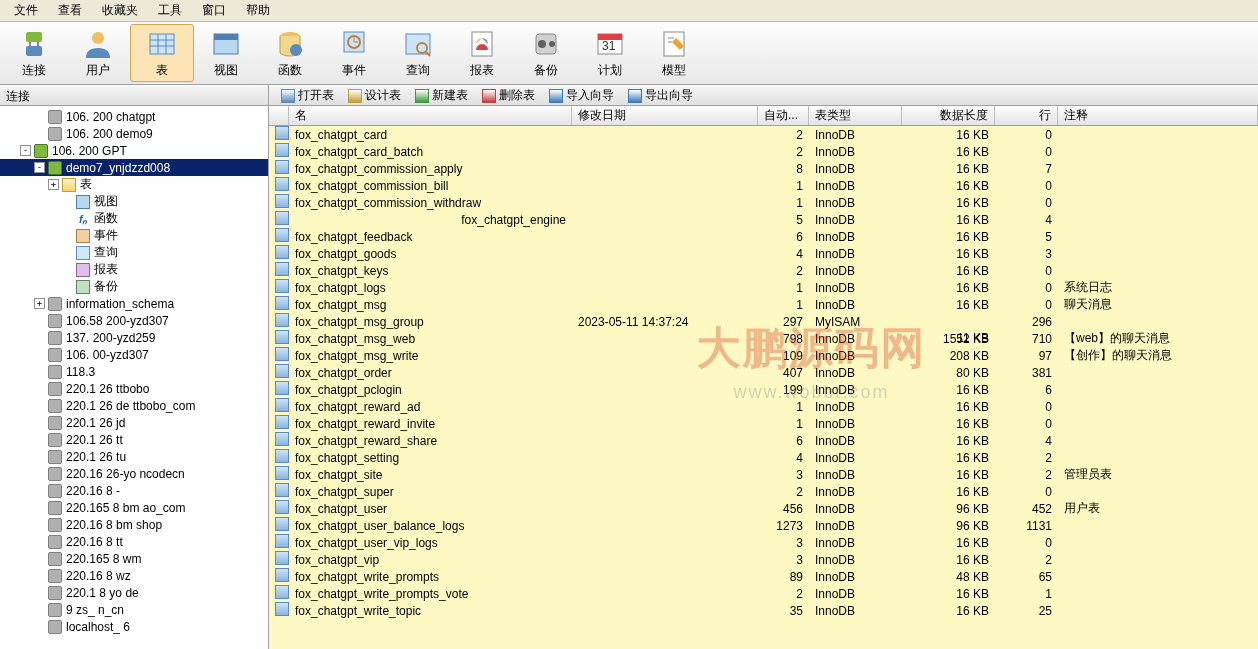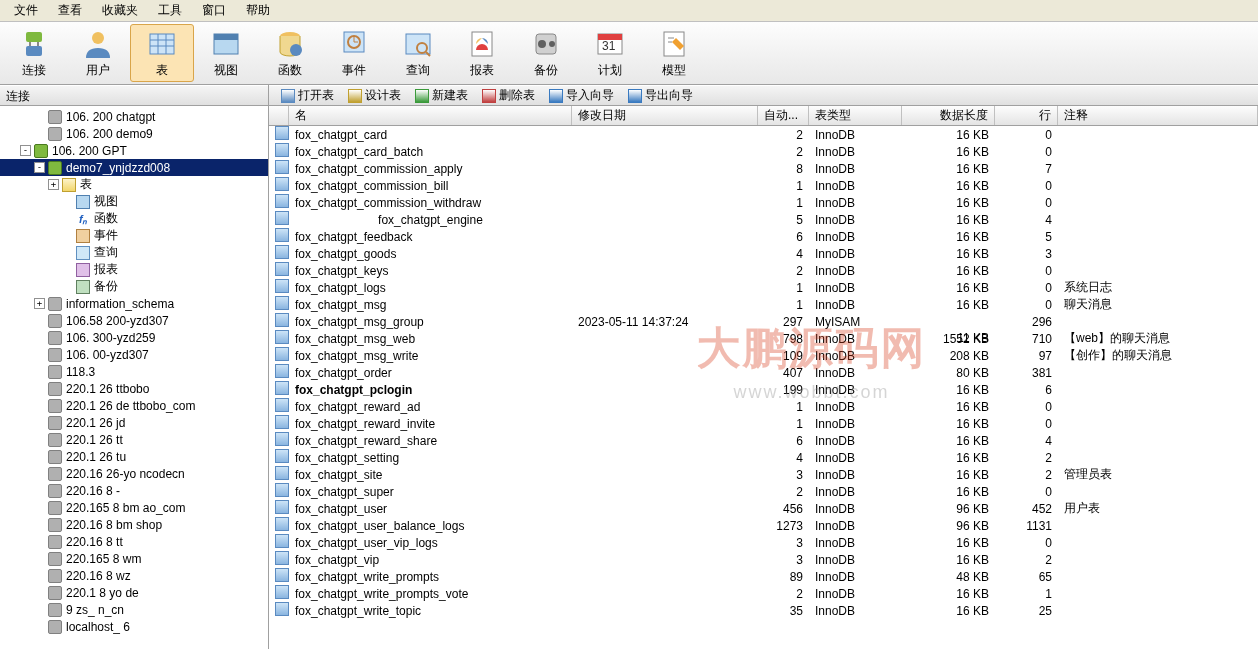--- a/index.html
+++ b/index.html
@@ -22,21 +22,21 @@
 .ico-db { width:14px; height:14px; background:#7fb93f; border-radius:2px; display:inline-block; margin-right:4px; border:1px solid #4a7a1f;}
 .ico-db.off { background:#b0b0b0; border-color:#808080;}
 .ico-tbl { width:14px; height:14px; background:linear-gradient(#cde4f7,#8ab5e0); border:1px solid #5a8ac0; display:inline-block; margin-right:4px;}
 .ico-tbl-y { width:14px; height:14px; background:linear-gradient(#fdf3c8,#f2d66b); border:1px solid #c0a030; display:inline-block; margin-right:4px;}
 .ico-v { width:14px; height:14px; background:#b8d8f0; border:1px solid #5080b0; display:inline-block; margin-right:4px;}
 .ico-fn { width:14px; height:14px; display:inline-flex; align-items:center; justify-content:center; color:#2060c0; font-style:italic; font-weight:bold; margin-right:4px; font-size:11px;}
 .ico-ev { width:14px; height:14px; background:#f0d0a0; border:1px solid #b08040; display:inline-block; margin-right:4px;}
 .ico-q { width:14px; height:14px; background:#d0e8f8; border:1px solid #6090c0; display:inline-block; margin-right:4px;}
 .ico-r { width:14px; height:14px; background:#e0c0e8; border:1px solid #9060a0; display:inline-block; margin-right:4px;}
 .ico-bk { width:14px; height:14px; background:#c0e0c0; border:1px solid #608060; display:inline-block; margin-right:4px;}
-.content { flex: 1; display: flex; flex-direction: column; background: #ffffff; }
+.content { flex: 1; display: flex; flex-direction: column; background: #fef9c3; }
 .sub-tb { background: linear-gradient(#f5f5f5,#e0e0e0); border-bottom: 1px solid #a0a0a0; border-top:1px solid #fff; height: 21px; display: flex; align-items: center; padding-left: 6px; gap: 2px; }
 .sub-btn { padding: 1px 6px; display: flex; align-items: center; cursor: default; }
 .sub-ico { width:14px; height:14px; display:inline-block; margin-right:3px; }
 .table-hdr { background: linear-gradient(#fdfdfd,#e4e4e4); border-bottom: 1px solid #a0a0a0; height: 20px; display: flex; }
 .th { border-right: 1px solid #c0c0c0; padding: 2px 6px; display: flex; align-items: center; cursor: default; }
 .table-body { flex: 1; overflow: auto; position: relative; }
 .tr { height: 17px; display: flex; align-items: center; }
 .td { padding: 0 6px; overflow: hidden; white-space: nowrap; }
 .watermark { position: absolute; left: 50%; top: 45%; transform: translate(-50%,-50%); text-align: center; pointer-events: none; opacity: 0.35; margin-left: 48px; }
 .watermark .big { font-size: 44px; font-weight: bold; color: #d94020; font-family: "KaiTi", serif; letter-spacing: 2px;}
@@ -250,21 +250,21 @@
         <div class="tree-row">
           <span class="spacer" style="width: 34px;"></span>
           <span style="width: 14px; display: inline-block;"></span>
           <span class="ico-db off"></span>
           <span>106.58       200-yzd307</span>
         </div>
         <div class="tree-row">
           <span class="spacer" style="width: 34px;"></span>
           <span style="width: 14px; display: inline-block;"></span>
           <span class="ico-db off"></span>
-          <span>106.       300-yzd259</span>
+          <span>137.       200-yzd259</span>
         </div>
         <div class="tree-row">
           <span class="spacer" style="width: 34px;"></span>
           <span style="width: 14px; display: inline-block;"></span>
           <span class="ico-db off"></span>
           <span>106.       00-yzd307</span>
         </div>
         <div class="tree-row">
           <span class="spacer" style="width: 34px;"></span>
           <span style="width: 14px; display: inline-block;"></span>
@@ -450,21 +450,21 @@
           <div class="td" style="width: 283px; text-align: left;">fox_chatgpt_commission_withdraw</div>
           <div class="td" style="width: 186px; text-align: left;"></div>
           <div class="td" style="width: 51px; text-align: right;">1</div>
           <div class="td" style="width: 93px; text-align: left;">InnoDB</div>
           <div class="td" style="width: 93px; text-align: right;">16 KB</div>
           <div class="td" style="width: 63px; text-align: right;">0</div>
           <div class="td" style="width: 200px; text-align: left;"></div>
         </div>
         <div class="tr">
           <div class="td" style="width: 20px; text-align: left;"><span class="ico-tbl"></span></div>
-          <div class="td" style="width: 283px; text-align: center;">fox_chatgpt_engine</div>
+          <div class="td" style="width: 283px; text-align: right;">fox_chatgpt_engine</div>
           <div class="td" style="width: 186px; text-align: left;"></div>
           <div class="td" style="width: 51px; text-align: right;">5</div>
           <div class="td" style="width: 93px; text-align: left;">InnoDB</div>
           <div class="td" style="width: 93px; text-align: right;">16 KB</div>
           <div class="td" style="width: 63px; text-align: right;">4</div>
           <div class="td" style="width: 200px; text-align: left;"></div>
         </div>
         <div class="tr">
           <div class="td" style="width: 20px; text-align: left;"><span class="ico-tbl"></span></div>
           <div class="td" style="width: 283px; text-align: left;">fox_chatgpt_feedback</div>
@@ -550,21 +550,21 @@
           <div class="td" style="width: 283px; text-align: left;">fox_chatgpt_order</div>
           <div class="td" style="width: 186px; text-align: left;"></div>
           <div class="td" style="width: 51px; text-align: right;">407</div>
           <div class="td" style="width: 93px; text-align: left;">InnoDB</div>
           <div class="td" style="width: 93px; text-align: right;">80 KB</div>
           <div class="td" style="width: 63px; text-align: right;">381</div>
           <div class="td" style="width: 200px; text-align: left;"></div>
         </div>
         <div class="tr">
           <div class="td" style="width: 20px; text-align: left;"><span class="ico-tbl"></span></div>
-          <div class="td" style="width: 283px; text-align: left; font-weight: bold;">fox_chatgpt_pclogin</div>
+          <div class="td" style="width: 283px; text-align: left;">fox_chatgpt_pclogin</div>
           <div class="td" style="width: 186px; text-align: left;"></div>
           <div class="td" style="width: 51px; text-align: right;">199</div>
           <div class="td" style="width: 93px; text-align: left;">InnoDB</div>
           <div class="td" style="width: 93px; text-align: right;">16 KB</div>
           <div class="td" style="width: 63px; text-align: right;">6</div>
           <div class="td" style="width: 200px; text-align: left;"></div>
         </div>
         <div class="tr">
           <div class="td" style="width: 20px; text-align: left;"><span class="ico-tbl"></span></div>
           <div class="td" style="width: 283px; text-align: left;">fox_chatgpt_reward_ad</div>

